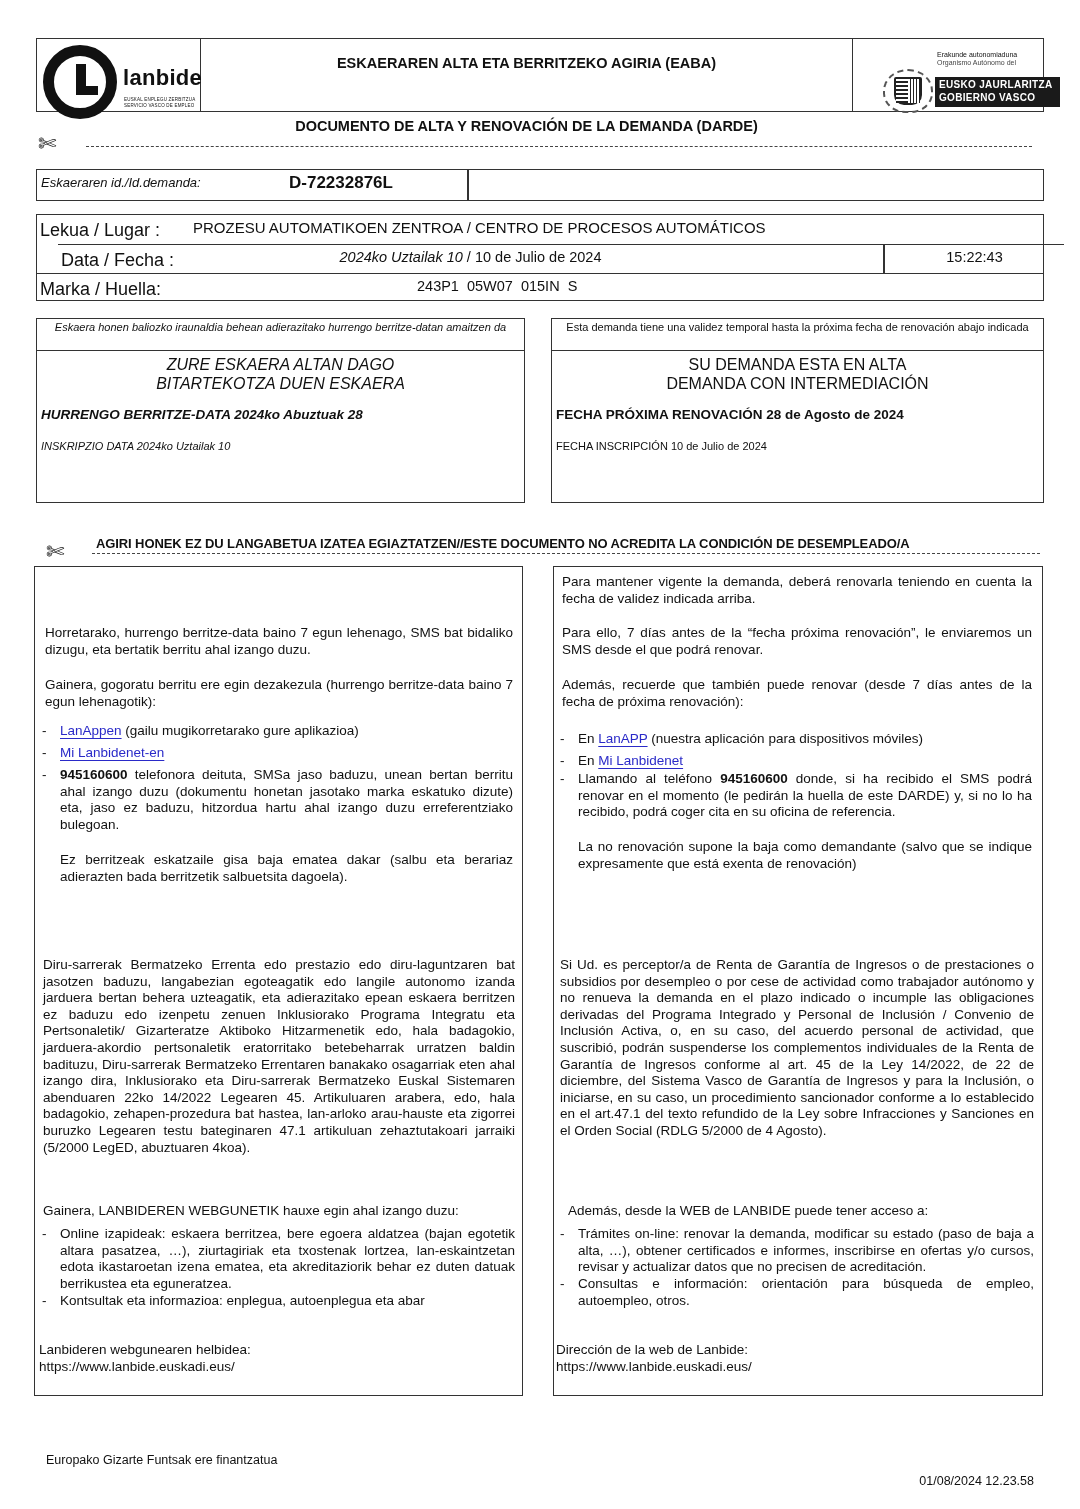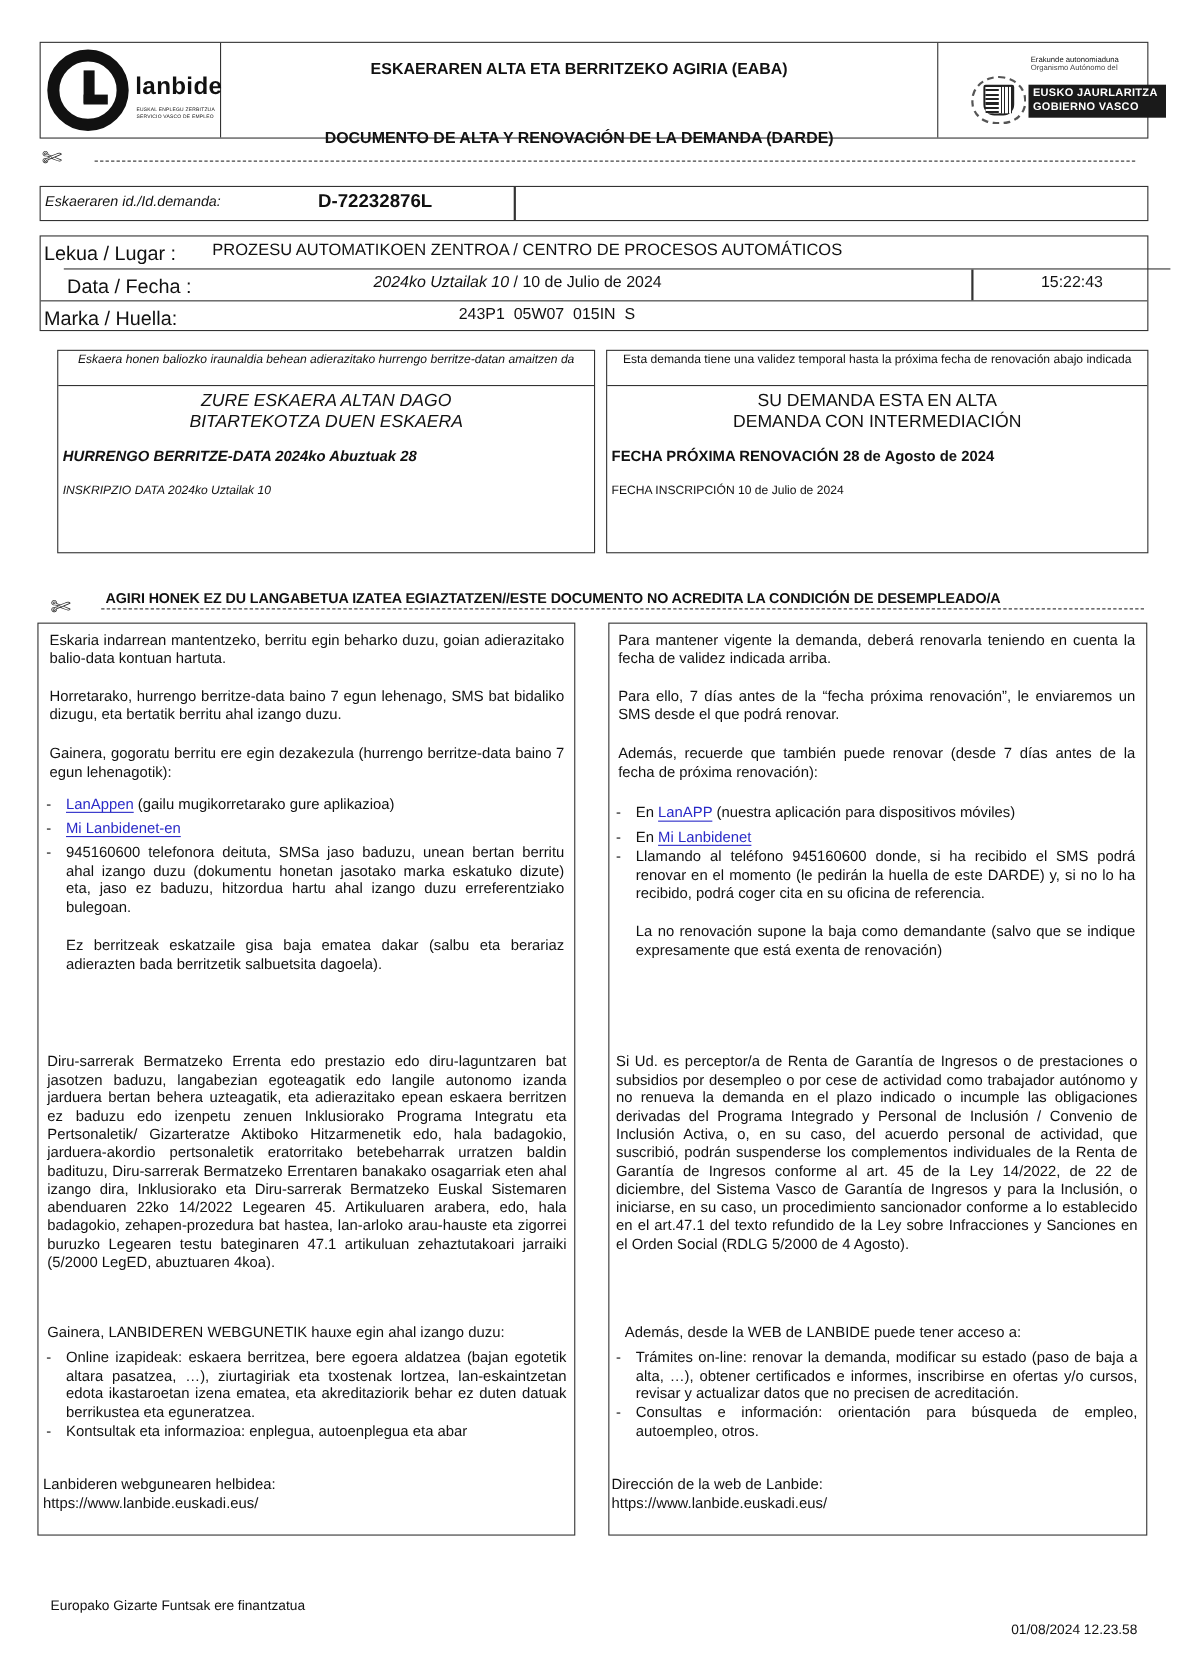--- a/index.html
+++ b/index.html
@@ -1,21 +1,21 @@
 <!DOCTYPE html>
 <html><head>
 <meta charset="utf-8">
 <style>
   * { box-sizing: border-box; margin: 0; padding: 0; }
   html, body { width: 1080px; height: 1509px; background: #ffffff; }
   body { position: relative; font-family: "Liberation Sans", sans-serif; color: #111; overflow: hidden; }
   .abs { position: absolute; }
 
   
-  .hdr { left: 36px; top: 38px; width: 1008px; height: 88px; border: 1.5px solid #333; }
+  .hdr { left: 36px; top: 38px; width: 1008px; height: 74px; border: 1.5px solid #333; }
   .hdr .logo-cell { position: absolute; left: 0; top: 0; width: 164px; height: 100%; border-right: 1.5px solid #333; }
   .hdr .title-cell { position: absolute; left: 164px; top: 0; width: 652px; height: 100%; border-right: 1.5px solid #333; text-align: center; }
   .hdr .title-cell .t1 { position: absolute; top: 16px; left: 0; width: 100%; font-weight: bold; font-size: 14.5px; }
   .hdr .title-cell .t2 { position: absolute; top: 55px; left: 0; width: 100%; font-weight: bold; font-size: 14.5px; margin-top: 24px; }
   .hdr .gv-cell { position: absolute; left: 816px; top: 0; right: 0; height: 100%; }
 
   .clock { position: absolute; left: 6px; top: 6px; width: 74px; height: 74px; border-radius: 50%; border: 11px solid #111; }
   .clock .hand-v { position: absolute; left: 22px; top: 8px; width: 10px; height: 30px; background: #111; }
   .clock .hand-h { position: absolute; left: 22px; top: 30px; width: 22px; height: 9px; background: #111; }
   .lanbide-word { position: absolute; left: 86px; top: 26px; font-size: 22px; font-weight: bold; letter-spacing: 0.3px; }
@@ -50,34 +50,34 @@
   .info .r2 .sep { position: absolute; left: 825px; top: 0; width: 1.5px; height: 100%; background: #333; }
   .info .r2 .time { position: absolute; left: 827px; right: 0; top: 4px; text-align: center; font-size: 14.5px; }
   .info .r3 .val { position: absolute; left: 380px; top: 4px; font-size: 14.5px; font-weight: normal; word-spacing: 4px; }
 
   
   .status { position: absolute; top: 318px; width: 489px; height: 185px; border: 1.5px solid #333; }
   .status .head { position: absolute; left: 0; top: 0; width: 100%; height: 32px; border-bottom: 1.5px solid #333; text-align: center; font-size: 11px; line-height: 13px; padding: 2px 6px; }
   .status .big { position: absolute; left: 0; top: 36px; width: 100%; text-align: center; font-size: 16px; line-height: 19px; }
   .status .next { position: absolute; left: 4px; top: 88px; font-size: 13.5px; font-weight: bold; }
   .status .insc { position: absolute; left: 4px; top: 121px; font-size: 11px; }
-  .st-left { left: 52px; }
+  .st-left { left: 36px; }
   .st-left .head, .st-left .big, .st-left .next, .st-left .insc { font-style: italic; }
   .st-right { left: 551px; width: 493px; }
 
   .disclaimer { position: absolute; left: 96px; top: 536px; font-size: 13px; font-weight: bold; letter-spacing: -0.1px; }
 
   
   .col { position: absolute; top: 566px; width: 489px; height: 830px; border: 1.5px solid #333; font-size: 13.5px; line-height: 16.6px; }
   .col-left { left: 34px; }
   .col-right { left: 553px; width: 490px; }
   .col p, .col .li { position: absolute; text-align: justify; }
   .li .dash { position: absolute; left: -18px; top: 0; }
   .link { color: #2a2ac8; text-decoration: underline; text-underline-offset: 3px; }
-  b { font-weight: normal; }
+  b { font-weight: bold; }
 
   .footer1 { position: absolute; left: 46px; top: 1453px; font-size: 12.5px; }
   .footer2 { position: absolute; left: 46px; top: 1474px; font-size: 13px; margin-top: 38px; }
   .footer-ts { position: absolute; right: 46px; top: 1474px; font-size: 12.5px; }
 </style>
 </head>
 <body>
 
 <div class="abs hdr">
   <div class="logo-cell">
@@ -154,21 +154,20 @@
   </div>
   <div class="next">FECHA PRÓXIMA RENOVACIÓN 28 de Agosto de 2024</div>
   <div class="insc">FECHA INSCRIPCIÓN 10 de Julio de 2024</div>
 </div>
 
 <div class="scissors" style="left:46px; top:541px;">✄</div>
 <div class="disclaimer">AGIRI HONEK EZ DU LANGABETUA IZATEA EGIAZTATZEN//ESTE DOCUMENTO NO ACREDITA LA CONDICIÓN DE DESEMPLEADO/A</div>
 <div class="cut-line" style="left:92px; top:553px; width:948px;"></div>
 
 <div class="col col-left">
-  <p style="left:10px; top:7px; width:468px;">Eskaria indarrean mantentzeko, berritu egin beharko duzu, goian adierazitako balio-data kontuan hartuta.</p>
   <p style="left:10px; top:58px; width:468px;">Horretarako, hurrengo berritze-data baino 7 egun lehenago, SMS bat bidaliko dizugu, eta bertatik berritu ahal izango duzu.</p>
   <p style="left:10px; top:110px; width:468px;">Gainera, gogoratu berritu ere egin dezakezula (hurrengo berritze-data baino 7 egun lehenagotik):</p>
   <div class="li" style="left:25px; top:156px; width:453px;">
     <span class="dash">-</span><a class="link">LanAppen</a><span>  (gailu mugikorretarako gure aplikazioa)</span>
   </div>
   <div class="li" style="left:25px; top:178px; width:453px;">
     <span class="dash">-</span><a class="link">Mi Lanbidenet-en</a>
   </div>
   <div class="li" style="left:25px; top:200px; width:453px;">
     <span class="dash">-</span><b>945160600</b><span> telefonora deituta, SMSa jaso baduzu, unean bertan berritu ahal izango duzu (dokumentu honetan jasotako marka eskatuko dizute) eta, jaso ez baduzu, hitzordua hartu ahal izango duzu erreferentziako bulegoan.</span>

